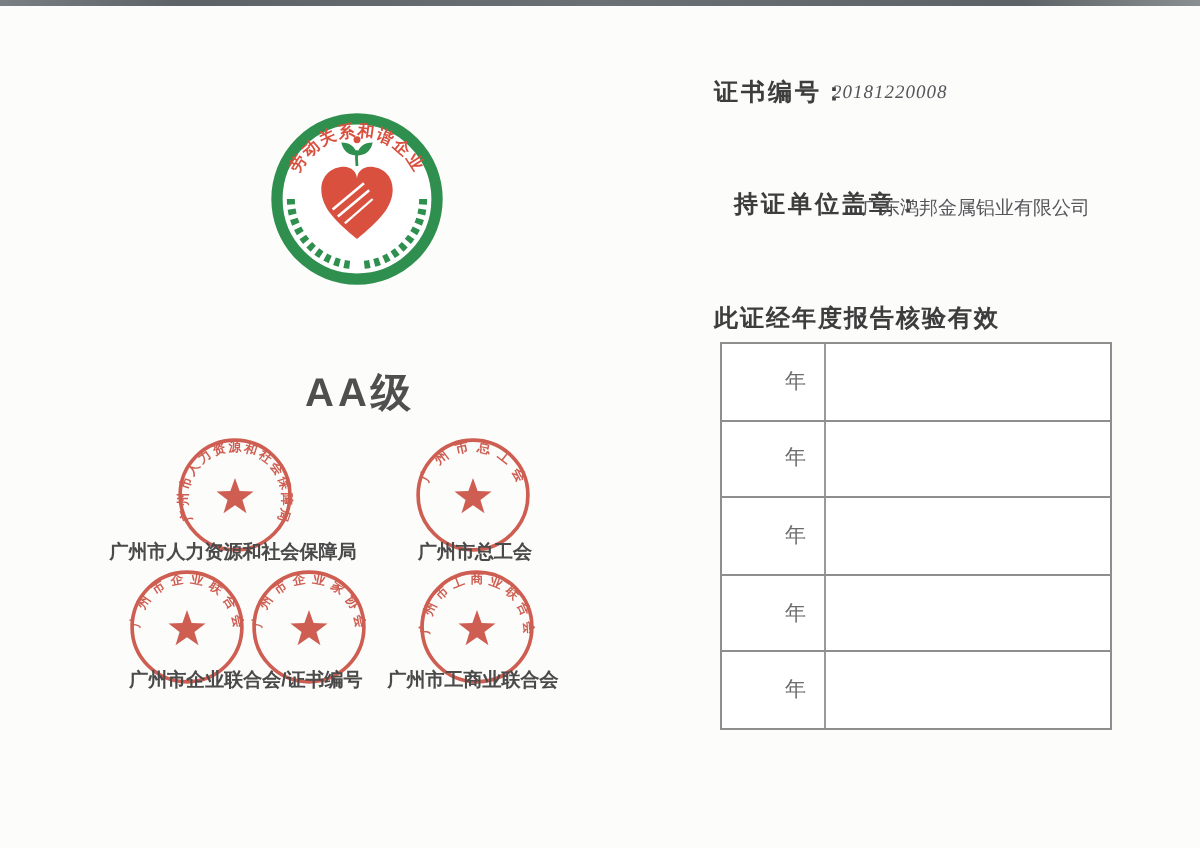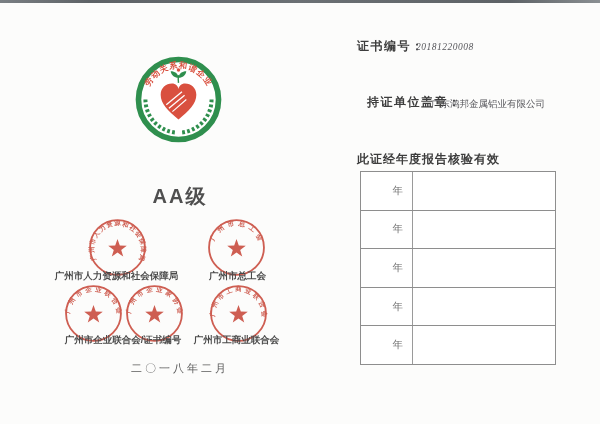--- a/index.html
+++ b/index.html
@@ -163,21 +163,20 @@
         <textPath href="#arcE" startOffset="50%" text-anchor="middle" textLength="128">广州市工商业联合会</textPath>
       </text>
     </svg>
   </div>
 
   <div class="seal-caption cap-1">广州市人力资源和社会保障局</div>
   <div class="seal-caption cap-2">广州市总工会</div>
   <div class="seal-caption cap-3">广州市企业联合会/证书编号</div>
   <div class="seal-caption cap-4">广州市工商业联合会</div>
 
-  <div class="date-line">二〇一八年二月</div>
 
   <div class="field-label lbl-number">证书编号：</div>
   <div class="field-value val-number">20181220008</div>
 
   <div class="field-label lbl-holder">持证单位盖章：</div>
   <div class="field-value val-holder">广东鸿邦金属铝业有限公司</div>
 
   <div class="field-label lbl-note">此证经年度报告核验有效</div>
 
   <div class="verify-table">

